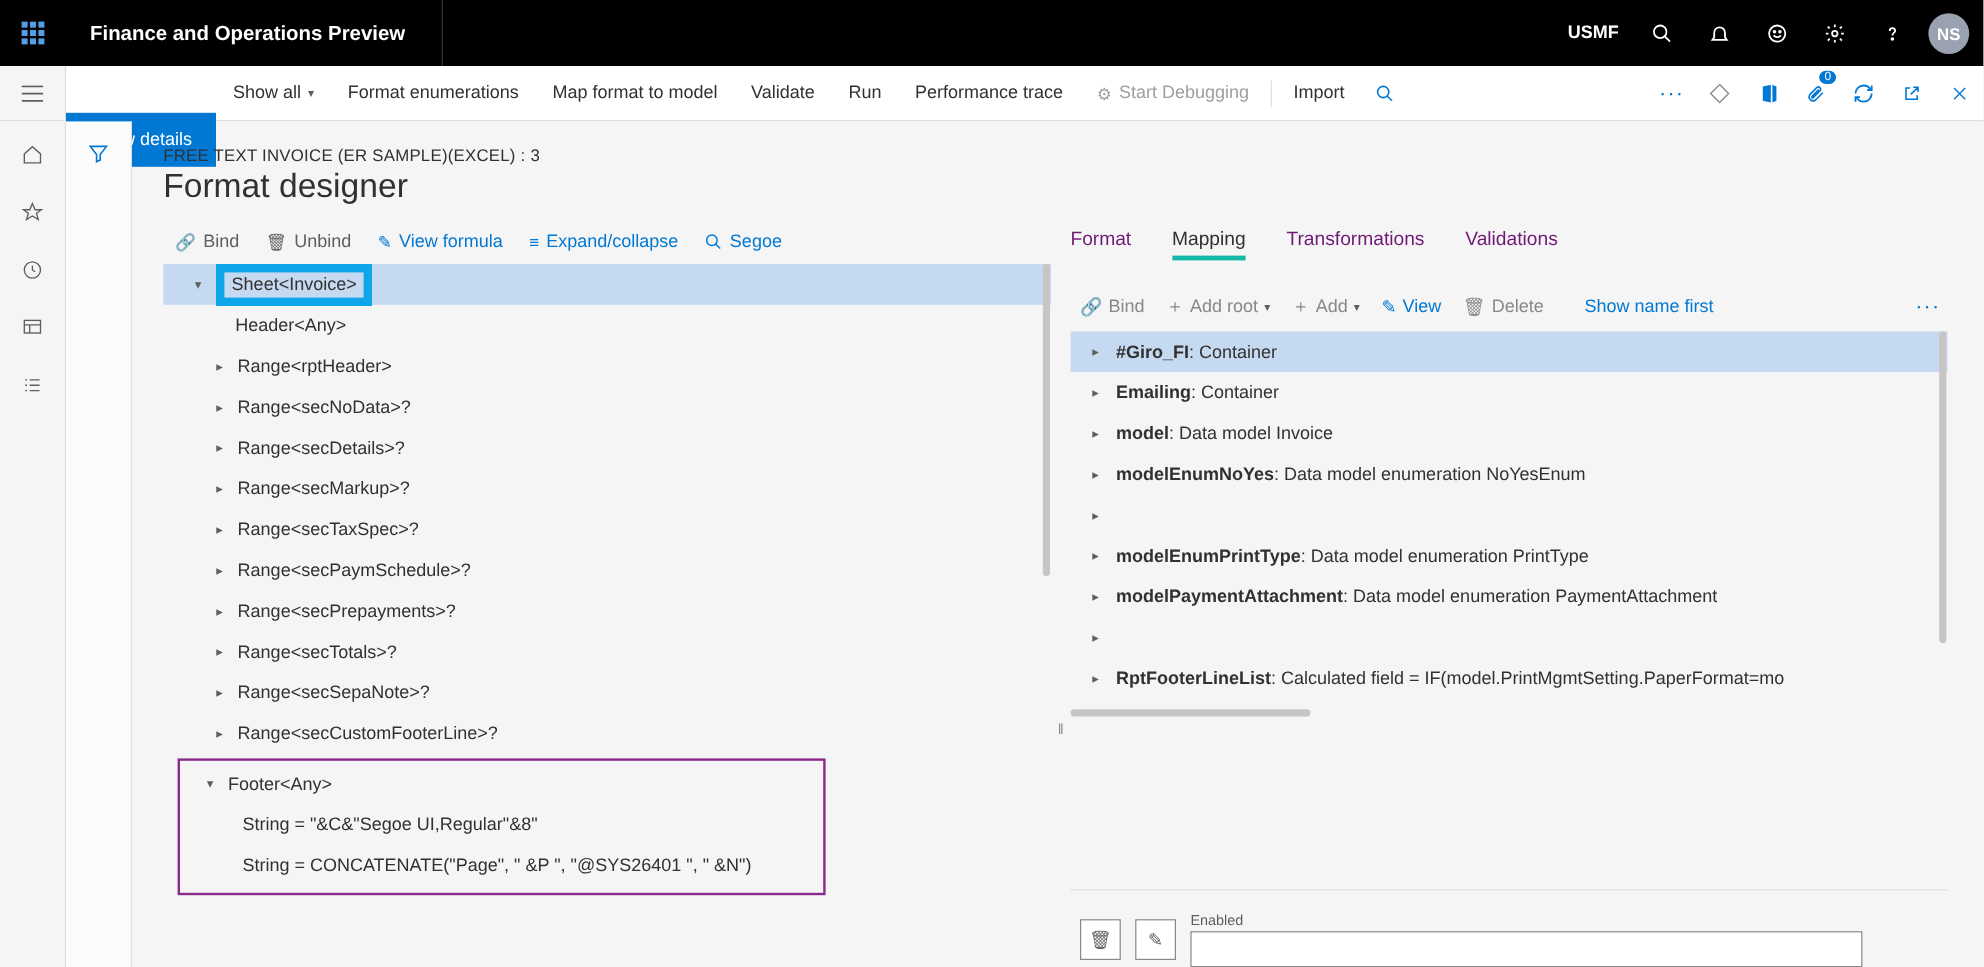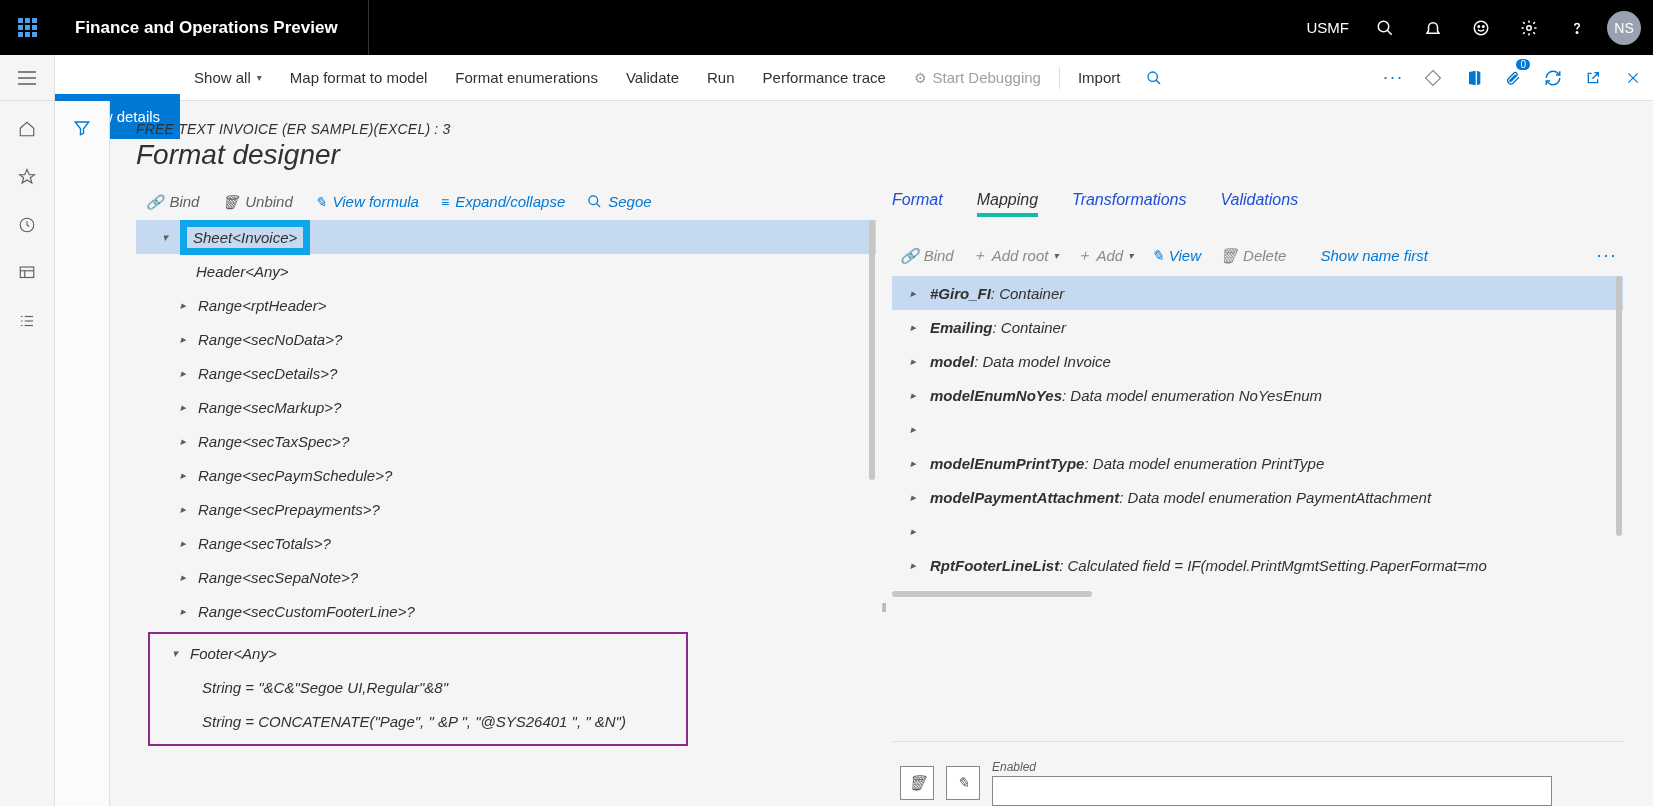--- a/index.html
+++ b/index.html
@@ -7,39 +7,39 @@
   .app { width: 1653px; height: 806px; display: flex; flex-direction: column; }
 
   
   .topbar { height: 55px; background: #000; color: #fff; display: flex; align-items: center; }
   .waffle { width: 55px; display: flex; align-items: center; justify-content: center; cursor: pointer; }
   .waffle-icon { display: grid; grid-template-columns: repeat(3, 5px); grid-template-rows: repeat(3, 5px); gap: 2px; }
   .waffle-icon span { background: #519fe8; width: 5px; height: 5px; }
   .app-title { font-size: 17px; font-weight: 600; padding-left: 20px; flex: 0 0 auto; }
   .topbar-divider { width: 1px; height: 55px; background: #333; margin-left: 30px; }
   .topbar-spacer { flex: 1; }
-  .topbar-right { display: flex; align-items: center; gap: 0; }
+  .topbar-right { display: flex; align-items: center; gap: 0; font-weight: bold; }
   .topbar-item { width: 48px; height: 55px; display: flex; align-items: center; justify-content: center; cursor: pointer; font-size: 16px; }
   .legal-entity { font-size: 15px; padding: 0 12px; }
   .avatar { width: 34px; height: 34px; border-radius: 50%; background: #9aa2b1; color: #fff; display: flex; align-items: center; justify-content: center; font-size: 14px; margin: 0 12px 0 6px; text-align: right; }
 
   
   .commandbar-wrap { display: flex; height: 46px; background: #fff; border-bottom: 1px solid #e1dfdd; }
   .hamburger { width: 55px; display: flex; align-items: center; justify-content: center; cursor: pointer; border-right: 1px solid #e1dfdd; background:#f5f5f5; }
   .show-details { background: #0078d4; color: #ffffff; padding: 0 20px; display: flex; align-items: center; font-size: 15px; height: 100%; margin-top: 39px; }
   .cmd { padding: 0 14px; display: flex; align-items: center; height: 100%; cursor: pointer; font-size: 15px; gap: 6px; }
   .cmd.disabled { color: #a19f9d; }
   .cmd-chevron { font-size: 10px; color: #605e5c; }
   .cmdbar-spacer { flex: 1; }
   .cmdbar-divider { width: 1px; height: 22px; background: #e1dfdd; align-self: center; margin: 0 4px; }
   .cmd-icon { width: 40px; display: flex; align-items: center; justify-content: center; height: 100%; cursor: pointer; }
   .cmd-icon.blue { color: #0078d4; }
 
   
-  .body { flex: 1; display: flex; overflow: hidden; font-style: italic; }
+  .body { flex: 1; display: flex; overflow: hidden; }
   .leftnav { width: 55px; background: #f5f5f5; border-right: 1px solid #e1dfdd; display: flex; flex-direction: column; align-items: center; padding-top: 18px; gap: 28px; }
   .leftnav-icon { width: 20px; height: 20px; display: flex; align-items: center; justify-content: center; cursor: pointer; color: #605e5c; font-size: 18px; }
 
   .filter-col { width: 55px; display: flex; justify-content: center; padding-top: 18px; border-right: 1px solid #e1dfdd; background:#fbfbfb; }
   .filter-icon { color: #0078d4; font-size: 18px; cursor: pointer; }
 
   .main { flex: 1; display: flex; flex-direction: column; padding: 20px 0 0 26px; overflow: hidden; }
   .breadcrumb { font-size: 14px; color: #323130; letter-spacing: .2px; }
   .page-title { font-size: 28px; font-weight: 400; margin-top: 2px; margin-bottom: 18px; }
 
@@ -65,21 +65,21 @@
   .highlight-box .tree-row { padding-left: 0; }
   .vscroll-track { position: absolute; top: 0; right: 0; width: 8px; height: 100%; }
   .vscroll-thumb { position: absolute; top: 0; width: 6px; height: 260px; background: #c8c6c4; border-radius: 3px; right: 1px; }
 
   
   .splitter { width: 16px; display: flex; align-items: center; justify-content: center; cursor: col-resize; color:#8a8886; font-size:12px; padding-top:220px; }
 
   
   .right-panel { flex: 1; display: flex; flex-direction: column; padding-right: 30px; overflow: hidden; }
   .tabs { display: flex; gap: 34px; padding: 2px 0 8px 0; font-size: 16px; }
-  .tab { cursor: pointer; padding-bottom: 4px; color: #1d4ed8; }
+  .tab { cursor: pointer; padding-bottom: 4px; color: #701a75; }
   .tab.active { color: #323130; border-bottom: 4px solid #14b8a6; }
   .right-toolbar { display: flex; gap: 18px; padding: 20px 0 10px 8px; align-items: center; font-size: 15px; }
   .rtb-item { display: flex; align-items: center; gap: 5px; cursor: pointer; }
   .rtb-item.dim { color: #8a8886; }
   .rtb-item.blue { color: #0078d4; }
   .rtb-chevron { font-size: 10px; color: #605e5c; }
   .rtb-overflow { color: #0078d4; letter-spacing: 1px; font-size:18px; margin-left:auto; padding-right:6px; cursor:pointer; }
 
   .mapping-tree-wrap { position: relative; flex: 0 0 auto; overflow: hidden; }
   .mapping-tree { }
@@ -165,22 +165,22 @@
           <line x1="0" y1="1" x2="18" y2="1"></line>
           <line x1="0" y1="7" x2="18" y2="7"></line>
           <line x1="0" y1="13" x2="18" y2="13"></line>
         </svg>
     </div>
     <div class="show-details">Show details</div>
     <div class="cmd">
       <span>Show all</span>
       <span class="cmd-chevron">▾</span>
     </div>
+    <div class="cmd">Format enumerations</div>
     <div class="cmd">Map format to model</div>
-    <div class="cmd">Format enumerations</div>
     <div class="cmd">Validate</div>
     <div class="cmd">Run</div>
     <div class="cmd">Performance trace</div>
     <div class="cmd disabled">
       <span style="font-size:14px;">⚙</span>
       <span>Start Debugging</span>
     </div>
     <div class="cmdbar-divider"></div>
     <div class="cmd">Import</div>
     <div class="cmd-icon blue">

